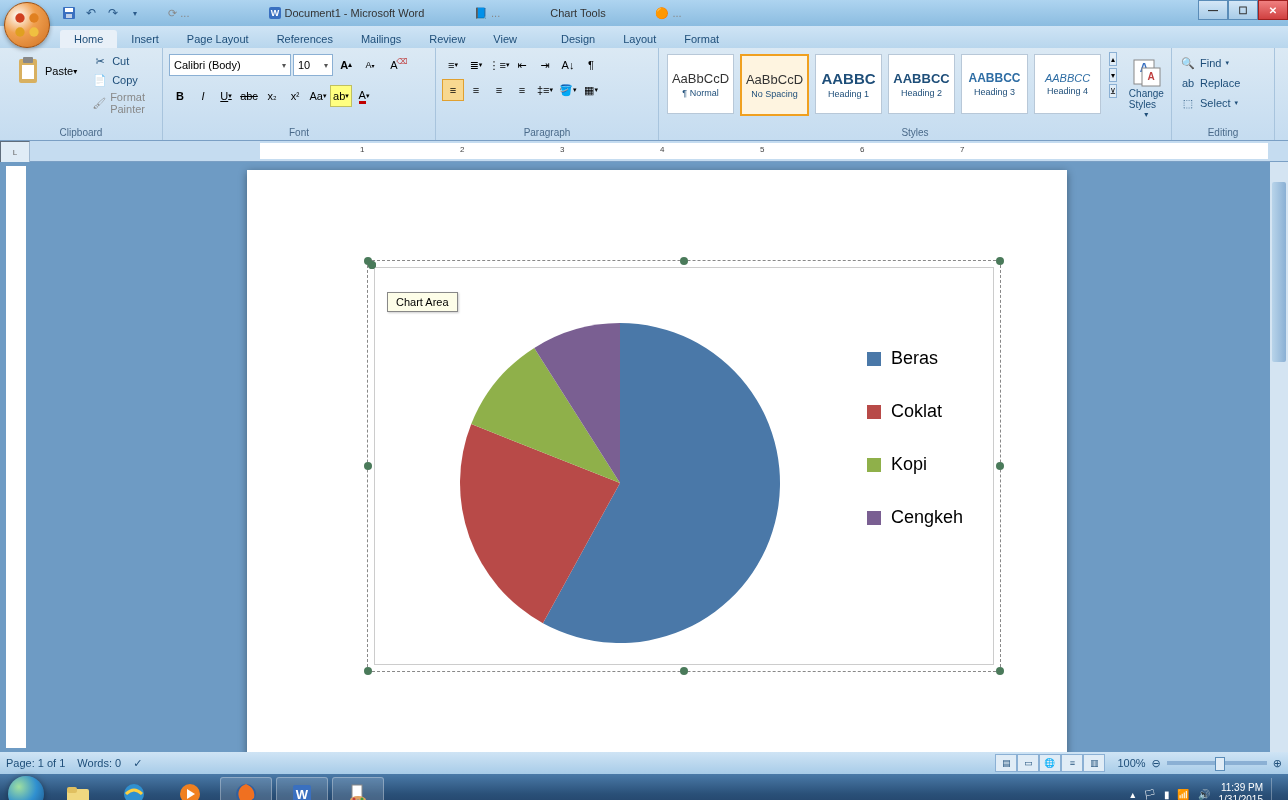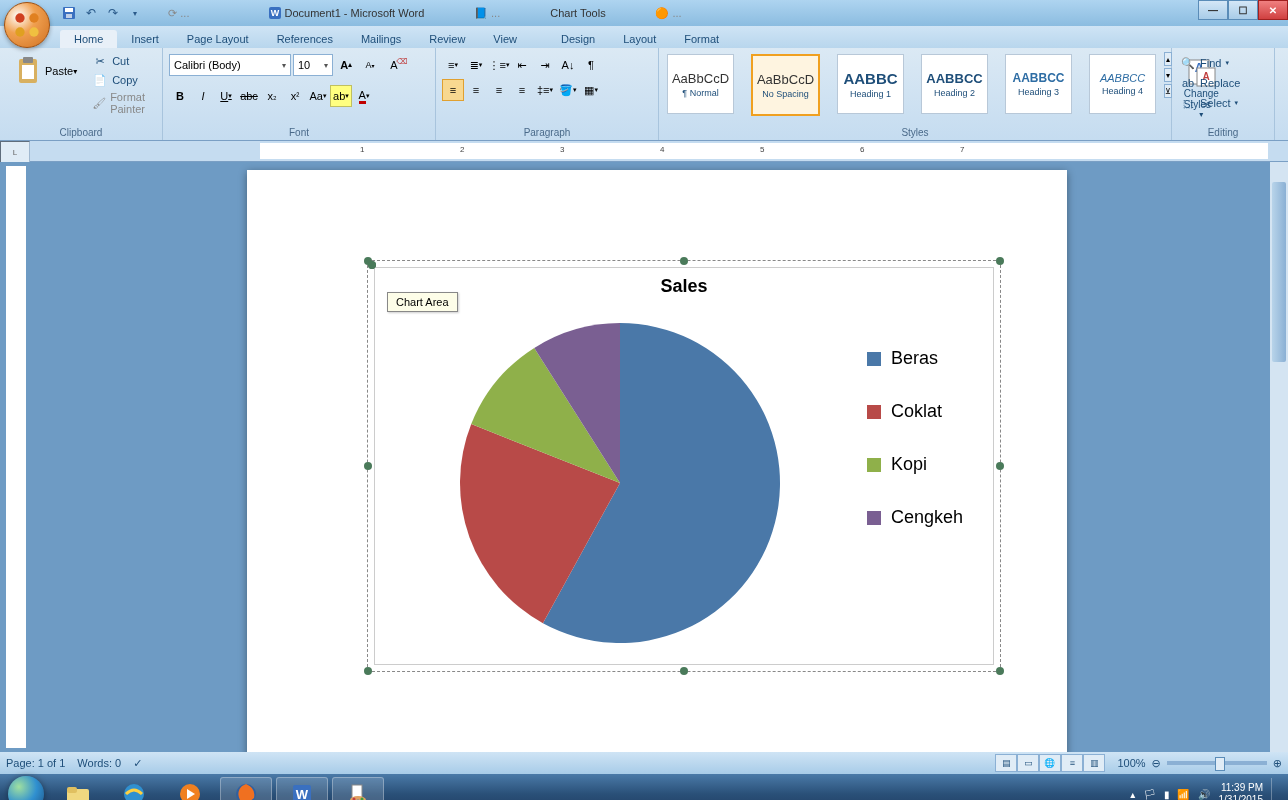--- a/index.html
+++ b/index.html
@@ -30,21 +30,21 @@
 .font-area{display:flex;flex-direction:column;gap:9px;padding-top:4px}
 .font-row1{display:flex;gap:2px;align-items:center}
 .font-row2{display:flex;gap:1px;align-items:center}
 .combo{height:20px;background:#fff;border:1px solid #8bb0d4;display:flex;align-items:center;padding:0 4px;font-size:11px}
 .combo.fn{width:112px}
 .combo.fs{width:30px}
 .combo .dd{margin-left:auto;font-size:8px;color:#555}
 .tbtn{width:20px;height:20px;display:flex;align-items:center;justify-content:center;border:1px solid transparent;font-size:11px}
 .para-area{display:flex;flex-direction:column;gap:3px;padding-top:4px}
 .para-row{display:flex;gap:1px;align-items:center}
-.styles-area{display:flex;gap:17px;padding:4px 2px}
+.styles-area{display:flex;gap:6px;padding:4px 2px}
 .style-card{width:65px;height:58px;background:#fff;border:1px solid #b8c8d8;display:flex;flex-direction:column;align-items:center;justify-content:center;font-size:10px}
 .style-card.sel{border:2px solid #f0a020;background:#fef4e0}
 .style-sample{font-size:13px;color:#333;margin-bottom:2px}
 .style-name{font-size:9px;color:#1e4e79;text-align:left}
 .styles-more{width:16px;display:flex;flex-direction:column;justify-content:center;gap:2px;padding:2px}
 .sm{height:12px;border:1px solid #8bb0d4;background:#e0ecf6;font-size:8px;display:flex;align-items:center;justify-content:center}
 .change-styles{display:flex;flex-direction:column;align-items:center;padding:6px;font-size:10px;color:#1e4e79}
 .editing-btns{display:flex;flex-direction:column;gap:2px;padding-top:4px}
 .ebtn{display:flex;align-items:center;gap:4px;font-size:11px;color:#1e4e79;padding:1px 2px}
 .ruler-area{height:20px;background:#c5dcf0;display:flex;border-bottom:1px solid #7a9fc4}
@@ -324,21 +324,20 @@
         <div class="handle h1"></div>
         <div class="handle h2"></div>
         <div class="handle h3"></div>
         <div class="handle h4"></div>
         <div class="handle h5"></div>
         <div class="handle h6"></div>
         <div class="handle h7"></div>
         <div class="handle h8"></div>
         <div class="chart-inner">
           <div class="tooltip">Chart Area</div>
-          <div class="chart-title">Sales</div>
           <div class="pie-area">
             <svg id="pie-svg" width="330" height="330" viewBox="0 0 330 330">
                 <path d="M 165 165 L 165 5 A 160 160 0 1 1 87.9194121437256 305.2090688070182 Z" fill="#4a78a8"></path>
                 <path d="M 165 165 L 87.9194121437256 305.2090688070182 A 160 160 0 0 1 16.235762257879742 106.1000715704516 Z" fill="#b84a48"></path>
                 <path d="M 165 165 L 16.235762257879742 106.1000715704516 A 160 160 0 0 1 79.26771280336047 29.907531919677638 Z" fill="#8fb04a"></path>
                 <path d="M 165 165 L 79.26771280336047 29.907531919677638 A 160 160 0 0 1 164.99999999999983 5 Z" fill="#7a5f92"></path>
               </svg>
           </div>
           <div class="legend" id="legend">
               <div class="legend-item">

